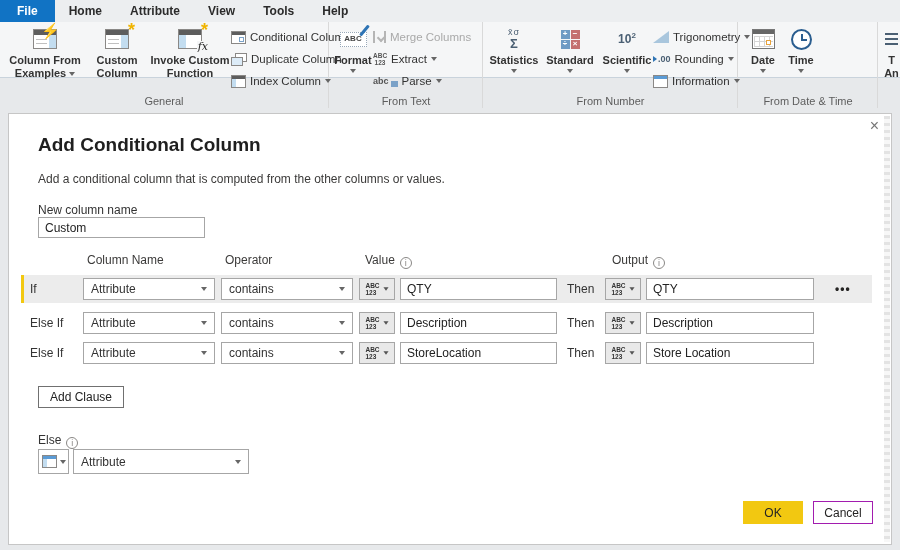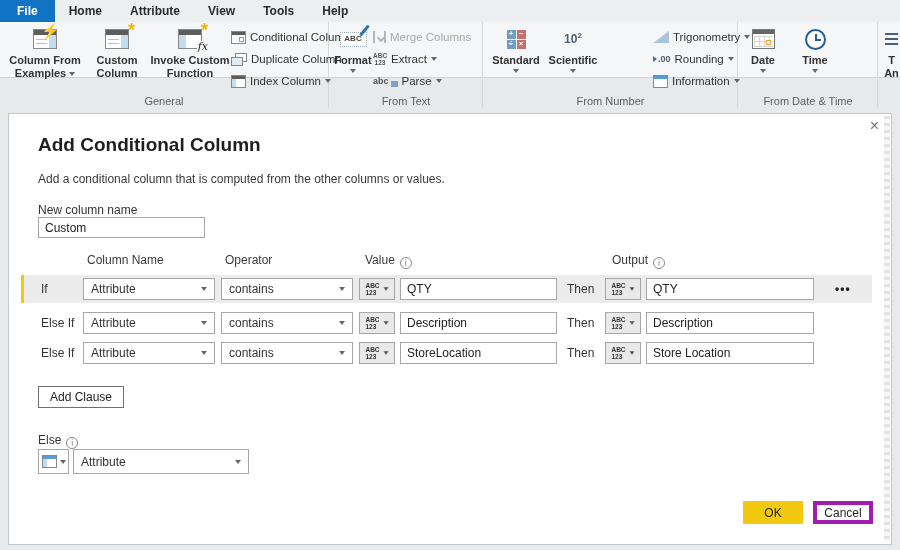--- a/index.html
+++ b/index.html
@@ -93,36 +93,36 @@
   .dlg-title { position:absolute; left:29px; top:20px; font-size:19px; font-weight:bold; color:#1f1f1f; }
   .dlg-desc { position:absolute; left:29px; top:58px; color:#3b3a39; }
   .newcol-label { position:absolute; left:29px; top:89px; }
   .newcol-input { position:absolute; left:29px; top:103px; width:167px; height:21px; border:1px solid #a6a6a6; padding:0 6px; font-size:12px; font-family:"Liberation Sans",sans-serif; color:#222; }
   .hdr { position:absolute; top:139px; color:#3b3a39; }
   .h-col { left:78px; } .h-op { left:216px; } .h-val { left:356px; } .h-out { left:603px; }
   .info { display:inline-block; width:12px; height:12px; border:1px solid #8a8886; border-radius:50%; font-size:9px; line-height:11px; text-align:center; color:#8a8886; margin-left:5px; vertical-align:-2px; }
   .crow { position:absolute; left:12px; width:851px; height:26px; display:flex; align-items:center; border-left:3px solid transparent; }
   .crow.hl { background:#ececec; border-left:3px solid #f2c811; height:28px; }
   .r1 { top:161px; } .r2 { top:196px; } .r3 { top:226px; }
-  .kw { width:59px; padding-left:17px; flex:none; }
+  .kw { width:59px; padding-left:6px; flex:none; }
   .fsel { width:132px; height:22px; border:1px solid #a6a6a6; background:#fff; display:flex; align-items:center; justify-content:space-between; padding:0 7px; margin-right:6px; flex:none; }
   .typebtn { width:36px; height:22px; border:1px solid #a6a6a6; background:#e9e9e9; display:flex; align-items:center; justify-content:center; gap:3px; margin-right:5px; flex:none; }
   .typetxt { font-size:6.5px; font-weight:bold; color:#333; line-height:1.15; text-align:left; }
   .typebtn .dd { border-top-color:#555; transform:scale(0.85); }
   .tinput { width:157px; height:22px; border:1px solid #a6a6a6; padding:0 6px; font-size:12px; font-family:"Liberation Sans",sans-serif; color:#222; background:#fff; flex:none; }
   .then { width:30px; margin-left:10px; margin-right:8px; flex:none; }
   .outinput { width:168px; }
   .more { margin-left:21px; font-weight:bold; color:#252423; letter-spacing:1px; font-size:12px; flex:none; }
   .addclause { position:absolute; left:29px; top:272px; height:22px; padding:0 11px; background:#fff; border:1px solid #707070; font-size:12px; font-family:"Liberation Sans",sans-serif; color:#222; }
   .else-label { position:absolute; left:29px; top:319px; }
   .else-row { position:absolute; left:29px; top:335px; display:flex; align-items:center; }
   .elsetypebtn { width:31px; height:25px; border:1px solid #a6a6a6; background:#fff; display:flex; align-items:center; justify-content:center; gap:3px; margin-right:4px; }
   .else-row .fsel { width:176px; height:25px; margin-right:0; }
   .okbtn { position:absolute; left:734px; top:387px; width:60px; height:23px; background:#f2c811; border:1px solid #f2c811; font-size:12px; font-family:"Liberation Sans",sans-serif; color:#252423; }
-  .cancelbtn { position:absolute; left:804px; top:387px; width:60px; height:23px; background:#fff; border:4px solid #a21caf; font-size:12px; font-family:"Liberation Sans",sans-serif; color:#252423; }
+  .cancelbtn { position:absolute; left:804px; top:387px; width:60px; height:23px; background:#fff; border:1px solid #a21caf; font-size:12px; font-family:"Liberation Sans",sans-serif; color:#252423; }
 </style>
 </head>
 <body>
 
 <div class="ribbon">
   <div class="tabbar">
     <div class="tab tab-file">File</div>
     <div class="tab">Home</div>
     <div class="tab">Attribute</div>
     <div class="tab">View</div>
@@ -229,20 +229,30 @@
           <span class="parsebox"></span>
           <span>Parse</span>
           <span class="dd"></span>
         </div>
       </div>
       <div class="group-label">From Text</div>
     </div>
 
     <div class="group g-number">
       <div class="bigrow">
+        <div class="bigbtn" style="width:52px">
+          <span class="ic">
+              <span class="staticon">
+                <span class="t">x̄σ</span>
+                <span class="b">Σ</span>
+              </span>
+            </span>
+          <span class="lblline">Statistics</span>
+          <span class="dd"></span>
+        </div>
         <div class="bigbtn" style="width:56px">
           <span class="ic">
               <span class="stdicon">
                 <span class="blu">+</span>
                 <span class="red">−</span>
                 <span class="blu">÷</span>
                 <span class="red">×</span>
               </span>
             </span>
           <span class="lblline">Standard</span>
@@ -275,21 +285,21 @@
               <span class="hd"></span>
             </span>
           <span>Information</span>
           <span class="dd"></span>
         </div>
       </div>
       <div class="group-label">From Number</div>
     </div>
 
     <div class="group g-datetime">
-      <div class="bigrow" style="padding-left:8px; gap:20px;">
+      <div class="bigrow" style="padding-left:8px; gap:6px;">
         <div class="bigbtn" style="width:32px; font-weight:bold;">
           <span class="ic">
               <span class="calicon">
                 <span class="hd"></span>
                 <span class="gr"></span>
                 <span class="mark"></span>
               </span>
             </span>
           <span class="lblline">Date</span>
           <span class="dd"></span>

